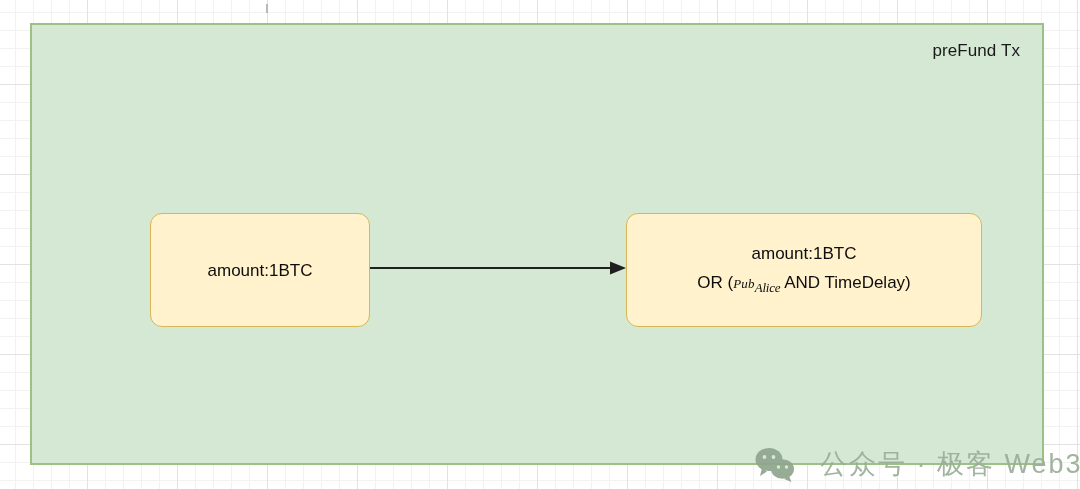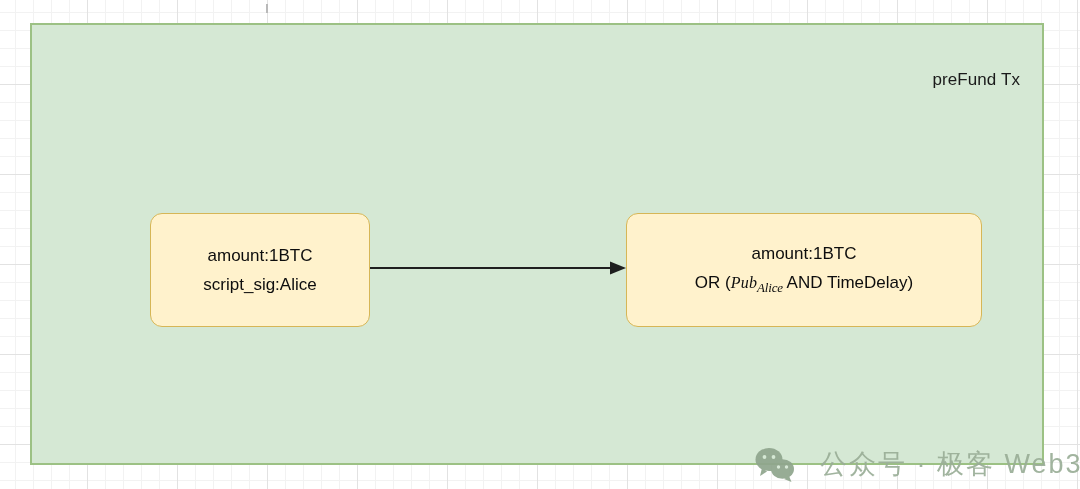--- a/index.html
+++ b/index.html
@@ -40,21 +40,21 @@
     width: 1014px;
     height: 442px;
     background: #d5e8d4;
     border: 2px solid #9cc184;
     box-sizing: border-box;
   }
 
   .tx-title {
     position: absolute;
     right: 22px;
-    top: 45px;
+    top: 16px;
     font-size: 17px;
     color: #1a1a1a;
     letter-spacing: 0.1px;
     white-space: nowrap;
   }
 
   
   .utxo-box {
     position: absolute;
     background: #fff2cc;
@@ -87,21 +87,21 @@
   }
 
   .utxo-line {
     display: block;
   }
 
   
   .mathvar {
     font-family: "Liberation Serif", serif;
     font-style: italic;
-    font-size: 16px;
+    font-size: 13px;
     letter-spacing: 0.2px;
   }
   .mathsub {
     font-family: Liberation Serif, serif;
     font-style: italic;
     font-size: 13px;
     vertical-align: -4px;
     letter-spacing: -0.2px;
   }
 
@@ -153,21 +153,20 @@
 <div id="canvas">
 
   <div class="page-mark"></div>
 
   <div class="tx-container">
 
     <div class="tx-title">preFund Tx</div>
 
     <div class="utxo-box utxo-input">
       <span class="utxo-line">amount:1BTC</span>
-      <span class="utxo-line">script_sig:Alice</span>
     </div>
 
     <svg class="arrow" viewBox="0 0 256 22" width="256" height="22">
       <line x1="0" y1="11" x2="243" y2="11" stroke="#1f1f1f" stroke-width="2"></line>
       <polygon points="240,4.5 256,11 240,17.5" fill="#1f1f1f"></polygon>
     </svg>
 
     <div class="utxo-box utxo-output">
       <span class="utxo-line">amount:1BTC</span>
       <span class="utxo-line">

